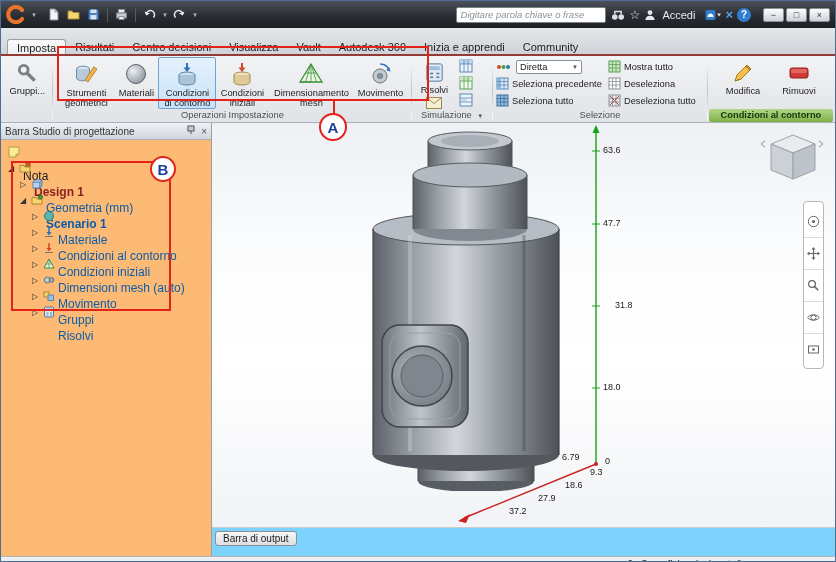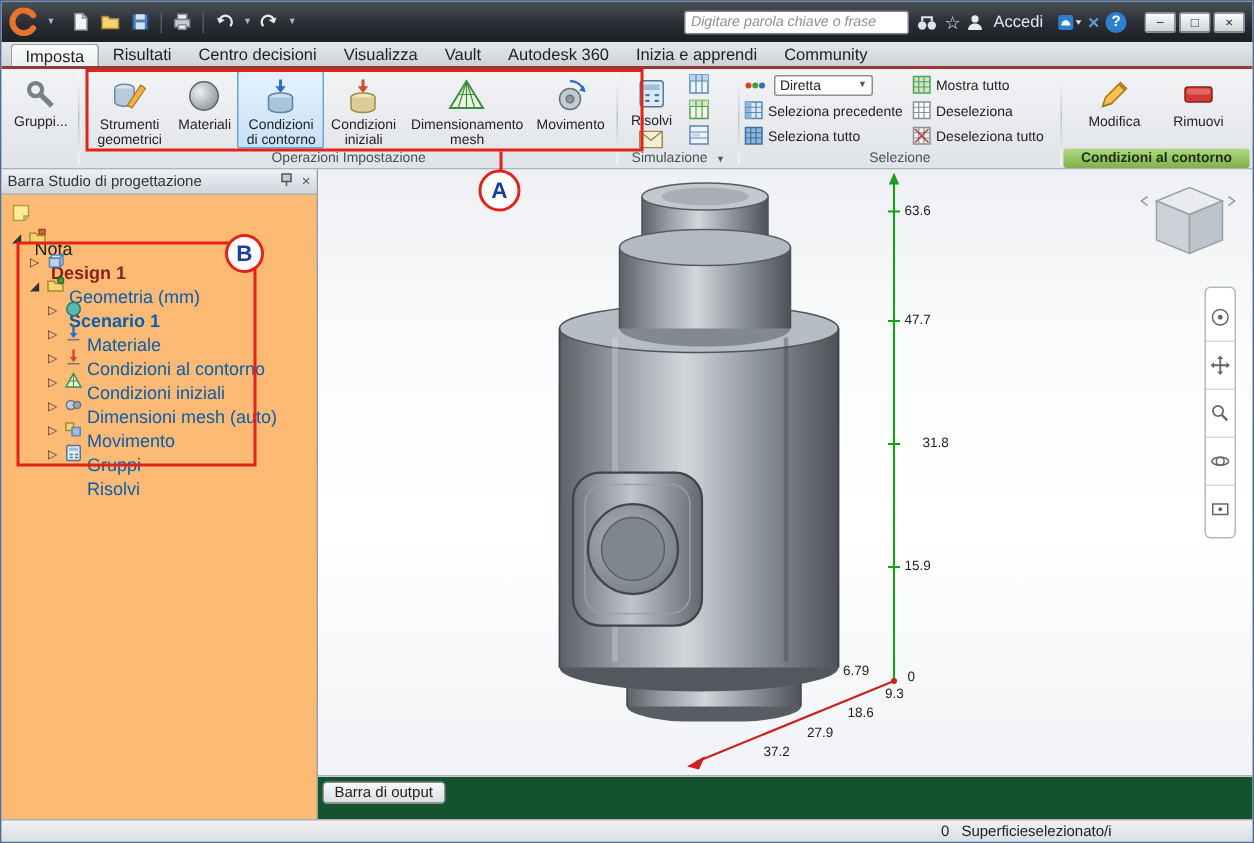--- a/index.html
+++ b/index.html
@@ -27,21 +27,21 @@
   .accedi { color:#e8eaed; font-size:11px; margin:0 6px 0 2px; }
   .helpdot { width:14px; height:14px; border-radius:50%; background:#2f7fd0; color:#fff;
              font-size:10px; font-weight:bold; display:flex; align-items:center; justify-content:center; }
   .bluex { color:#57a0e0; font-weight:bold; font-size:13px; }
   .winbtns { display:flex; gap:2px; margin-left:8px; }
   .wbtn { width:21px; height:14px; border:1px solid #8a9099; border-radius:2px;
           background:linear-gradient(#fdfdfd,#cdd2d7); color:#333; font-size:9px;
           display:flex; align-items:center; justify-content:center; }
 
   
-  .tabstrip { height:18px; background:linear-gradient(#e4e7ea,#cfd4d9);
+  .tabstrip { height:28px; background:linear-gradient(#e4e7ea,#cfd4d9);
               border-bottom:2px solid #973a36; display:flex; align-items:flex-end; padding-left:6px; }
   .tab { font-size:11px; color:#222; padding:1px 9px 0 9px; height:15px; line-height:14px; }
   .tab.active { background:linear-gradient(#f9fafb,#edf0f2); border:1px solid #9aa0a6;
                 border-bottom:none; border-radius:3px 3px 0 0; }
 
   
   .ribbon { height:67px; background:linear-gradient(#f2f3f5,#e0e3e7);
             border-bottom:1px solid #aeb3b9; display:flex; align-items:stretch; padding:1px 2px 0 2px; }
   .panel { display:flex; flex-direction:column; }
   .panel-body { flex:1; display:flex; align-items:flex-start; }
@@ -80,21 +80,21 @@
   .exp { width:11px; font-size:8px; color:#333; text-align:left; }
   .ticon { margin:0 3px 0 0; flex:none; }
   .tlabel { font-size:12px; color:#222; white-space:nowrap;margin-top:47px; }
   .tlabel.link { color:#0b5cab; }
   .tlabel.scen { color:#0b5cab; font-weight:bold; }
   .tlabel.design { color:#8a1f1f; font-weight:bold; }
 
   .viewport { flex:1; display:flex; flex-direction:column; position:relative; }
   .draw { height:404px; position:relative; overflow:hidden;
           background:linear-gradient(180deg,#eef0f3 0%,#fbfcfd 30%,#ffffff 60%,#f1f3f6 100%); }
-  .outstrip { height:29px; background:#14532d; border-top:1px solid #c6cacd; position:relative; }
+  .outstrip { height:29px; background:#7dd3fc; border-top:1px solid #c6cacd; position:relative; }
   .outbtn { position:absolute; left:3px; top:3px; font-size:10px; color:#222;
             background:linear-gradient(#f8f8f8,#dcdfe2); border:1px solid #8a9099; border-radius:3px;
             padding:1px 7px; font-family:"Liberation Sans",sans-serif; }
 
   .model { position:absolute; left:140px; top:6px; }
   .axes { position:absolute; left:0; top:0; pointer-events:none; }
   .ylab,.xlab { position:absolute; font-size:9px; color:#222; pointer-events:none; }
   .viewcube { position:absolute; left:548px; top:4px; }
   .navbar { position:absolute; right:11px; top:78px; width:21px; background:rgba(255,255,255,0.9);
             border:1px solid #b4b9be; border-radius:4px; display:flex; flex-direction:column;
@@ -575,21 +575,21 @@
           <path d="M384 2l-3.5 8h7z" fill="#18a018"></path>
           <line x1="384" y1="6" x2="384" y2="341" stroke="#18a018" stroke-width="1.4"></line>
           <path d="M380 28h8M380 101h8M380 183h8M380 265h8" stroke="#18a018" stroke-width="1.2"></path>
           <line x1="384" y1="341" x2="252" y2="395" stroke="#cc2020" stroke-width="1.4"></line>
           <polygon points="246,398 258,391 254,400" fill="#cc2020"></polygon>
           <circle cx="384" cy="341" r="2" fill="#cc2020"></circle>
         </svg>
         <span class="ylab" style="left:391px; top:22px;">63.6</span>
         <span class="ylab" style="left:391px; top:95px;">47.7</span>
         <span class="ylab" style="left:391px; top:177px;margin-left:12px;">31.8</span>
-        <span class="ylab" style="left:391px; top:259px;">15.9</span>
+        <span class="ylab" style="left:391px; top:259px;">18.0</span>
         <span class="ylab" style="left:393px; top:333px;">0</span>
         <span class="xlab" style="left:350px; top:329px;">6.79</span>
         <span class="xlab" style="left:378px; top:344px;">9.3</span>
         <span class="xlab" style="left:353px; top:357px;">18.6</span>
         <span class="xlab" style="left:326px; top:370px;">27.9</span>
         <span class="xlab" style="left:297px; top:383px;">37.2</span>
 
         <svg class="viewcube" width="64" height="60" viewBox="0 0 64 60">
           <polygon points="11,17 33,8 55,17 33,26" fill="#e9ebee" stroke="#9aa0a6"></polygon>
           <polygon points="11,17 33,26 33,52 11,43" fill="#ccd1d7" stroke="#9aa0a6"></polygon>

